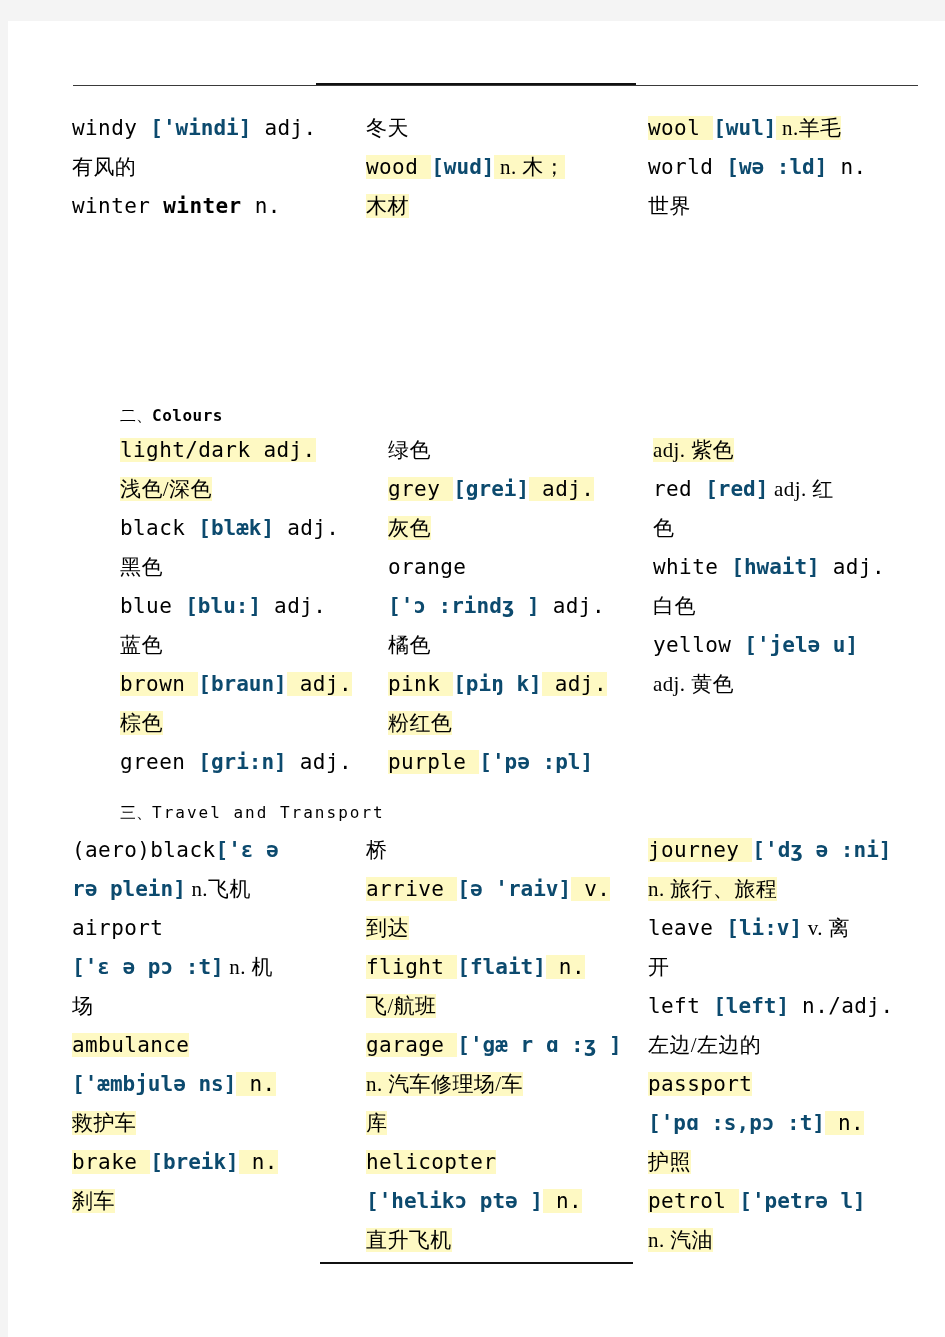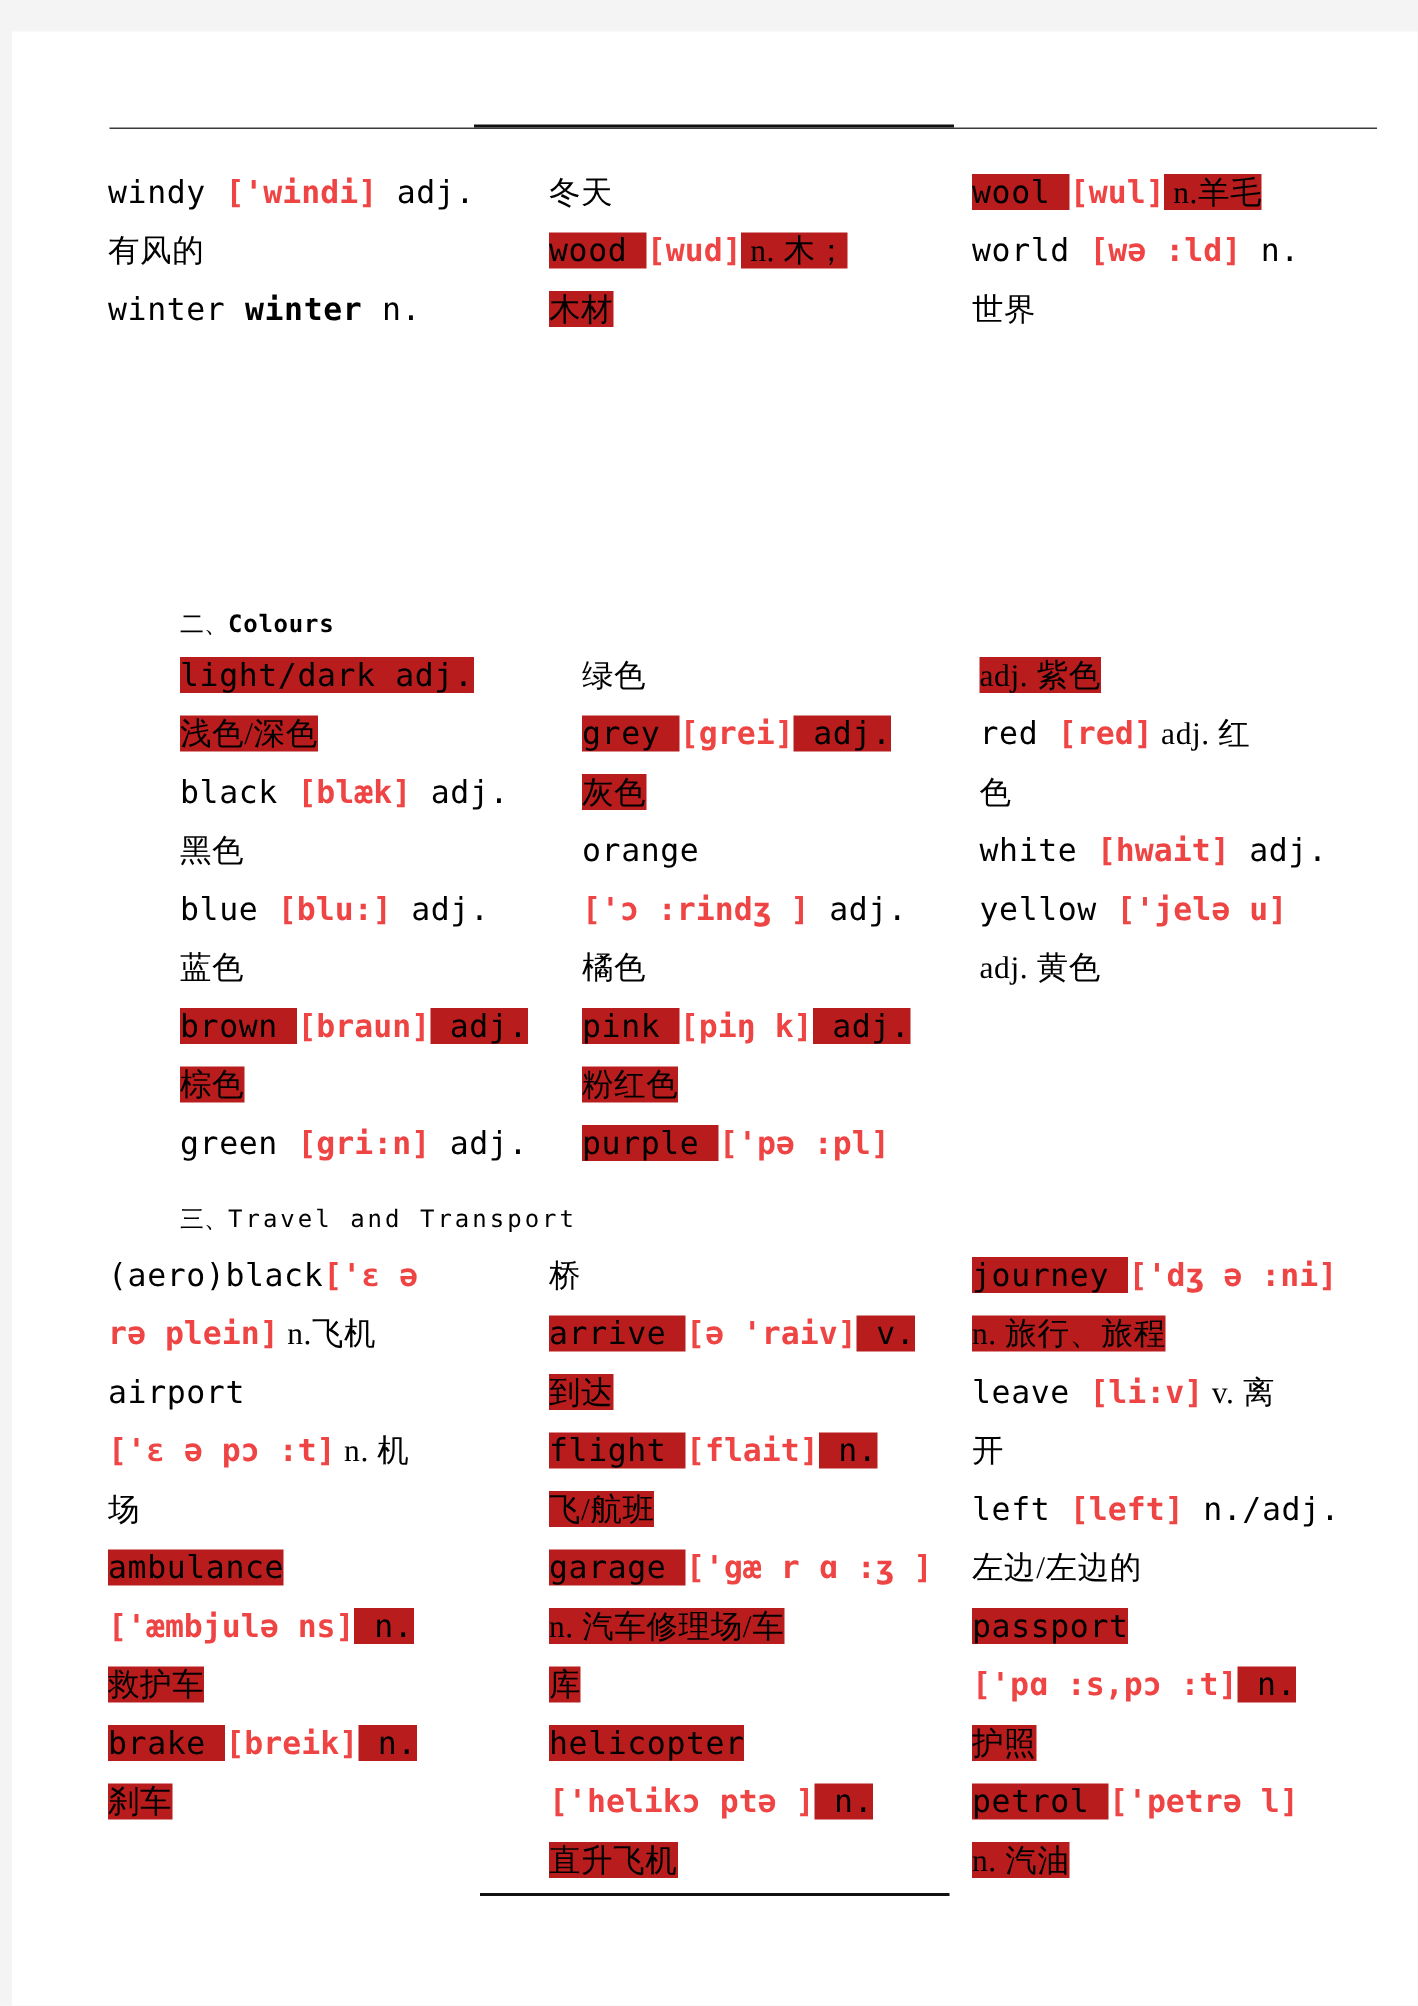--- a/index.html
+++ b/index.html
@@ -63,24 +63,24 @@
   .ln {
     display: block;
     white-space: nowrap;
     line-height: 39px;
     height: 39px;
     font-size: 21px;
     color: #000000;
     letter-spacing: 0.4px;
   }
   .hl {
-    background: #b91c1c;
+    background: #fef9c3;
   }
   .ipa {
-    color: #ef4444;
+    color: #0c4a6e;
     font-weight: bold;
     letter-spacing: 0;
     margin-top: 16px;
   }
   .zh {
     font-family: Liberation Serif, serif;
     font-size: 21px;
   }
   .bold { font-weight: bold; }
 
@@ -161,20 +161,21 @@
         <span class="ln"><span class="zh">橘色</span></span>
         <span class="ln"><span class="hl">pink </span><span class="ipa">[piŋ k]</span><span class="hl"> adj.</span></span>
         <span class="ln"><span class="hl zh">粉红色</span></span>
         <span class="ln"><span class="hl">purple </span><span class="ipa"> ['pə :pl]</span></span>
       </div>
     <div class="col" id="blk-col-c3">
         <span class="ln"><span class="hl zh">adj. 紫色</span></span>
         <span class="ln"><span>red </span><span class="ipa">[red]</span><span class="zh"> adj. 红</span></span>
         <span class="ln"><span class="zh">色</span></span>
         <span class="ln"><span>white </span><span class="ipa">[hwait]</span><span> adj.</span></span>
+        <span class="ln"><span class="zh">白色</span></span>
         <span class="ln"><span>yellow </span><span class="ipa">['jelə u]</span></span>
         <span class="ln"><span class="zh">adj. 黄色</span></span>
       </div>
 
     <div class="heading plain" id="head-travel">
       <span class="num">三、</span><span class="txt">Travel and Transport</span>
     </div>
     <div class="col" id="blk-tr-c1">
         <span class="ln"><span>(aero)black</span><span class="ipa">['ɛ ə</span></span>
         <span class="ln"><span class="ipa">rə plein]</span><span class="zh"> n.飞机</span></span>

